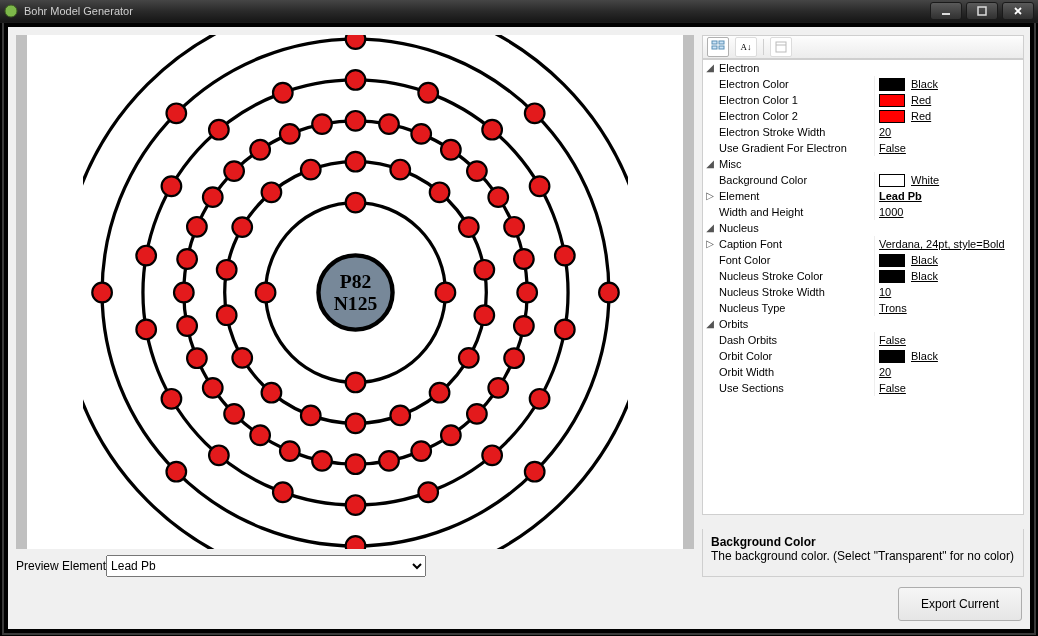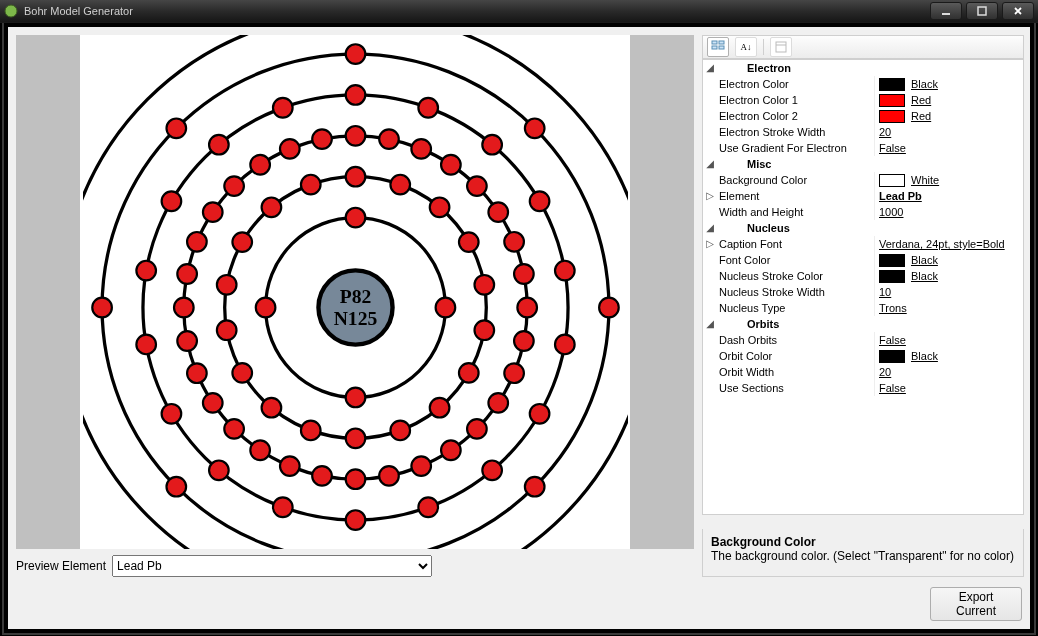--- a/index.html
+++ b/index.html
@@ -86,29 +86,29 @@
   .preview-canvas-wrap {
     flex: 1;
     background: #c0c0c0;
     display: flex;
     align-items: stretch;
     justify-content: center;
     overflow: hidden;
   }
   .preview-center {
     background: #ffffff;
-    width: 550px;
-    display: flex;
+    width: 656px;
+    display: flex;
+    align-items: center;
     justify-content: center;
   }
   .preview-bottom {
     margin-top: 6px;
     display: flex;
     align-items: center;
-    gap: 6px;
   }
   .preview-bottom select {
     width: 320px;
     height: 22px;
     font-size: 12px;
   }
   
   .right-panel {
     width: 322px;
     padding: 8px 6px 8px 0;
@@ -152,23 +152,22 @@
     white-space: nowrap;
   }
   .pg-collapse {
     width: 14px;
     text-align: center;
     color: #555;
     cursor: pointer;
     font-size:10px;
   }
   .pg-cat-label {
-    font-weight: bold;
+    font-weight: normal;
     padding-left: 2px;
-    margin-left: 28px;
   }
   .pg-name {
     width: 155px;
     padding-left: 2px;
     border-right: 1px solid #eee;
   }
   .pg-value {
     flex: 1;
     display: flex;
     align-items: center;
@@ -193,21 +192,21 @@
   }
   .desc-title { font-weight: bold; }
   
   .bottom-buttons {
     display: flex;
     justify-content: flex-end;
     gap: 8px;
     padding: 2px 8px 8px 8px;
   }
   .big-btn {
-    width: 92px;
+    width: 124px;
     height: 34px;
     border: 1px solid #adadad;
     border-radius: 3px;
     background: linear-gradient(#f6f6f6,#e6e6e6);
     font-size: 12px;
     cursor: pointer;
   }
   svg { display:block; }
 </style>
 </head>

